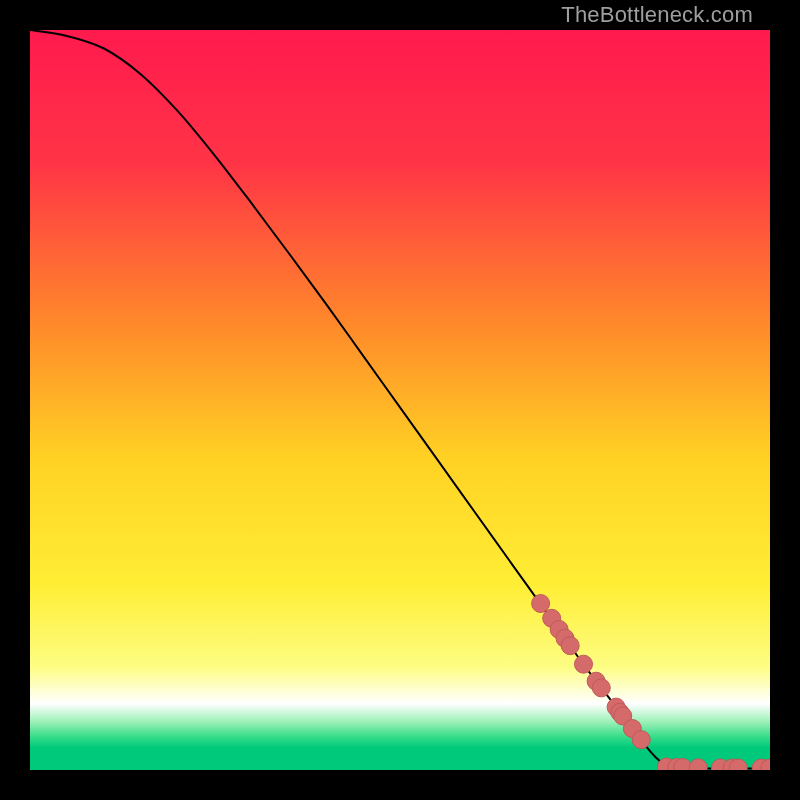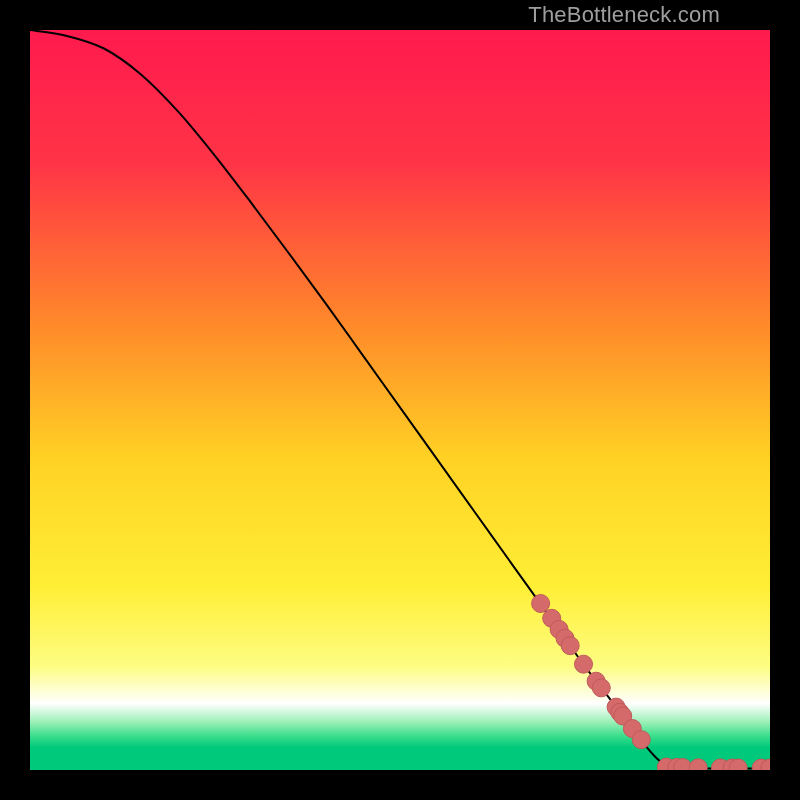--- a/index.html
+++ b/index.html
@@ -9,20 +9,21 @@
     height: 800px;
     overflow: hidden;
     background: #000;
     font-family: Arial, Helvetica, sans-serif;
   }
   .root {
     position: relative;
     width: 728px;
     height: 800px;
     background: #000;
+    padding-left: 33px;
   }
   .attribution {
     position: absolute;
     top: 2px;
     right: 8px;
     color: #9e9e9e;
     font-size: 22px;
     font-weight: 500;
     letter-spacing: 0.2px;
   }

